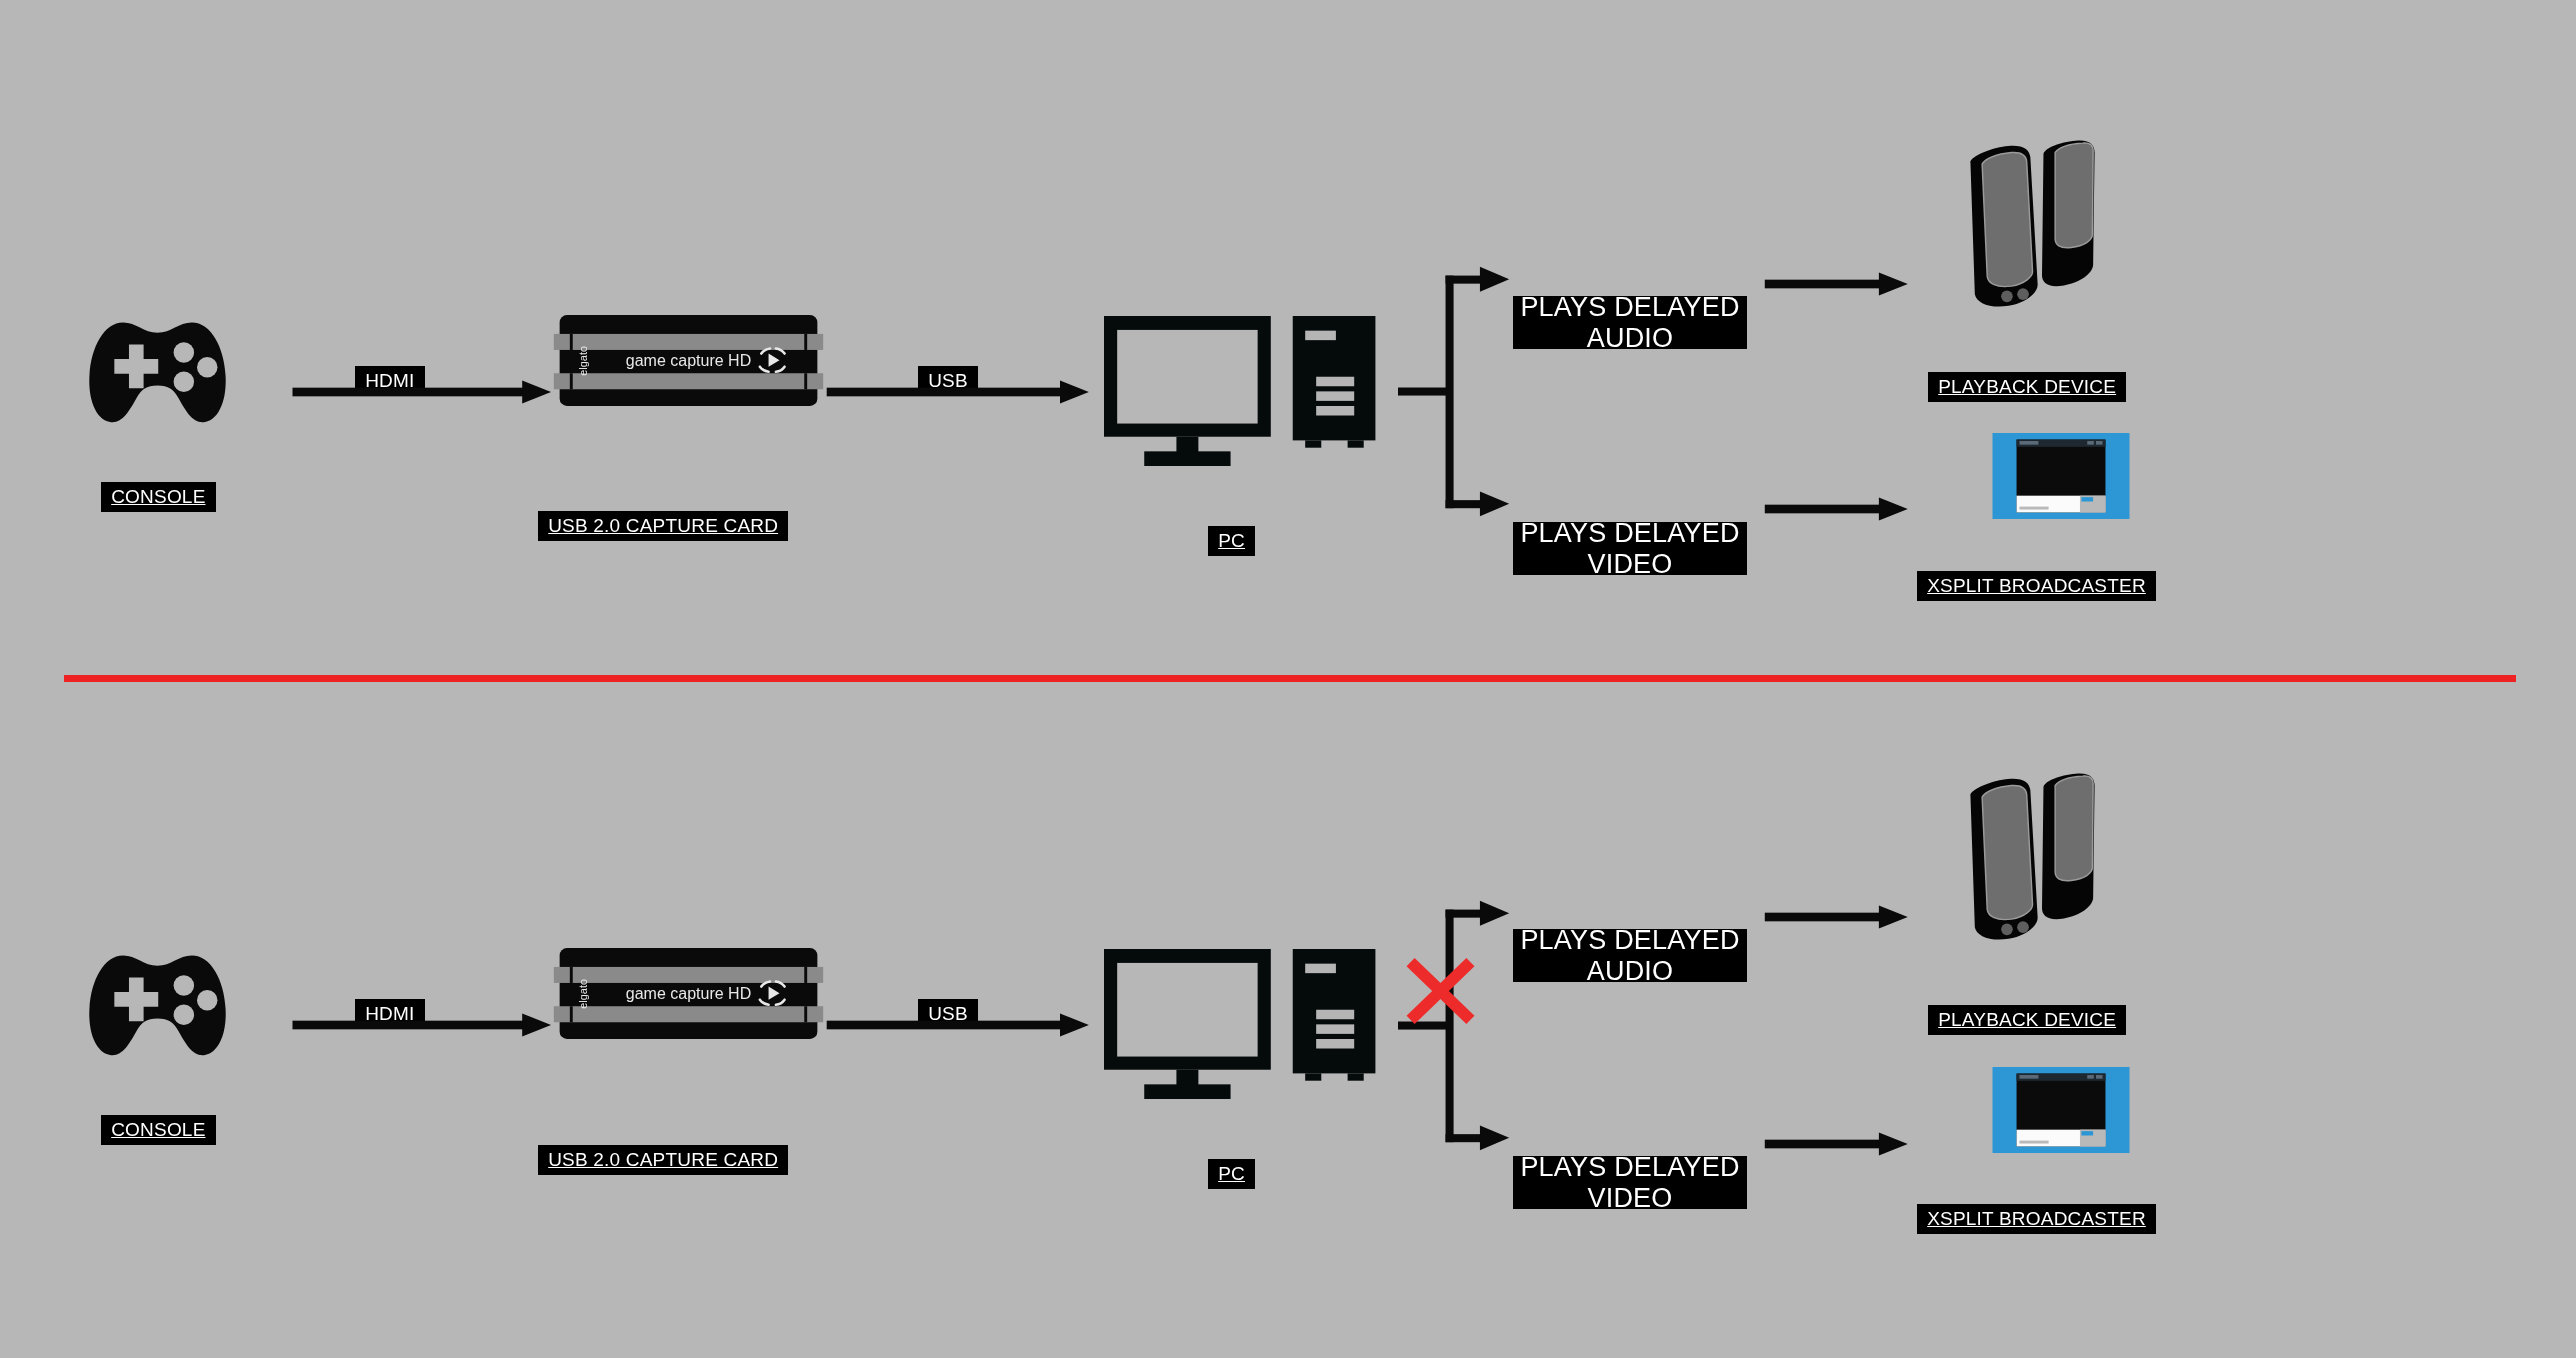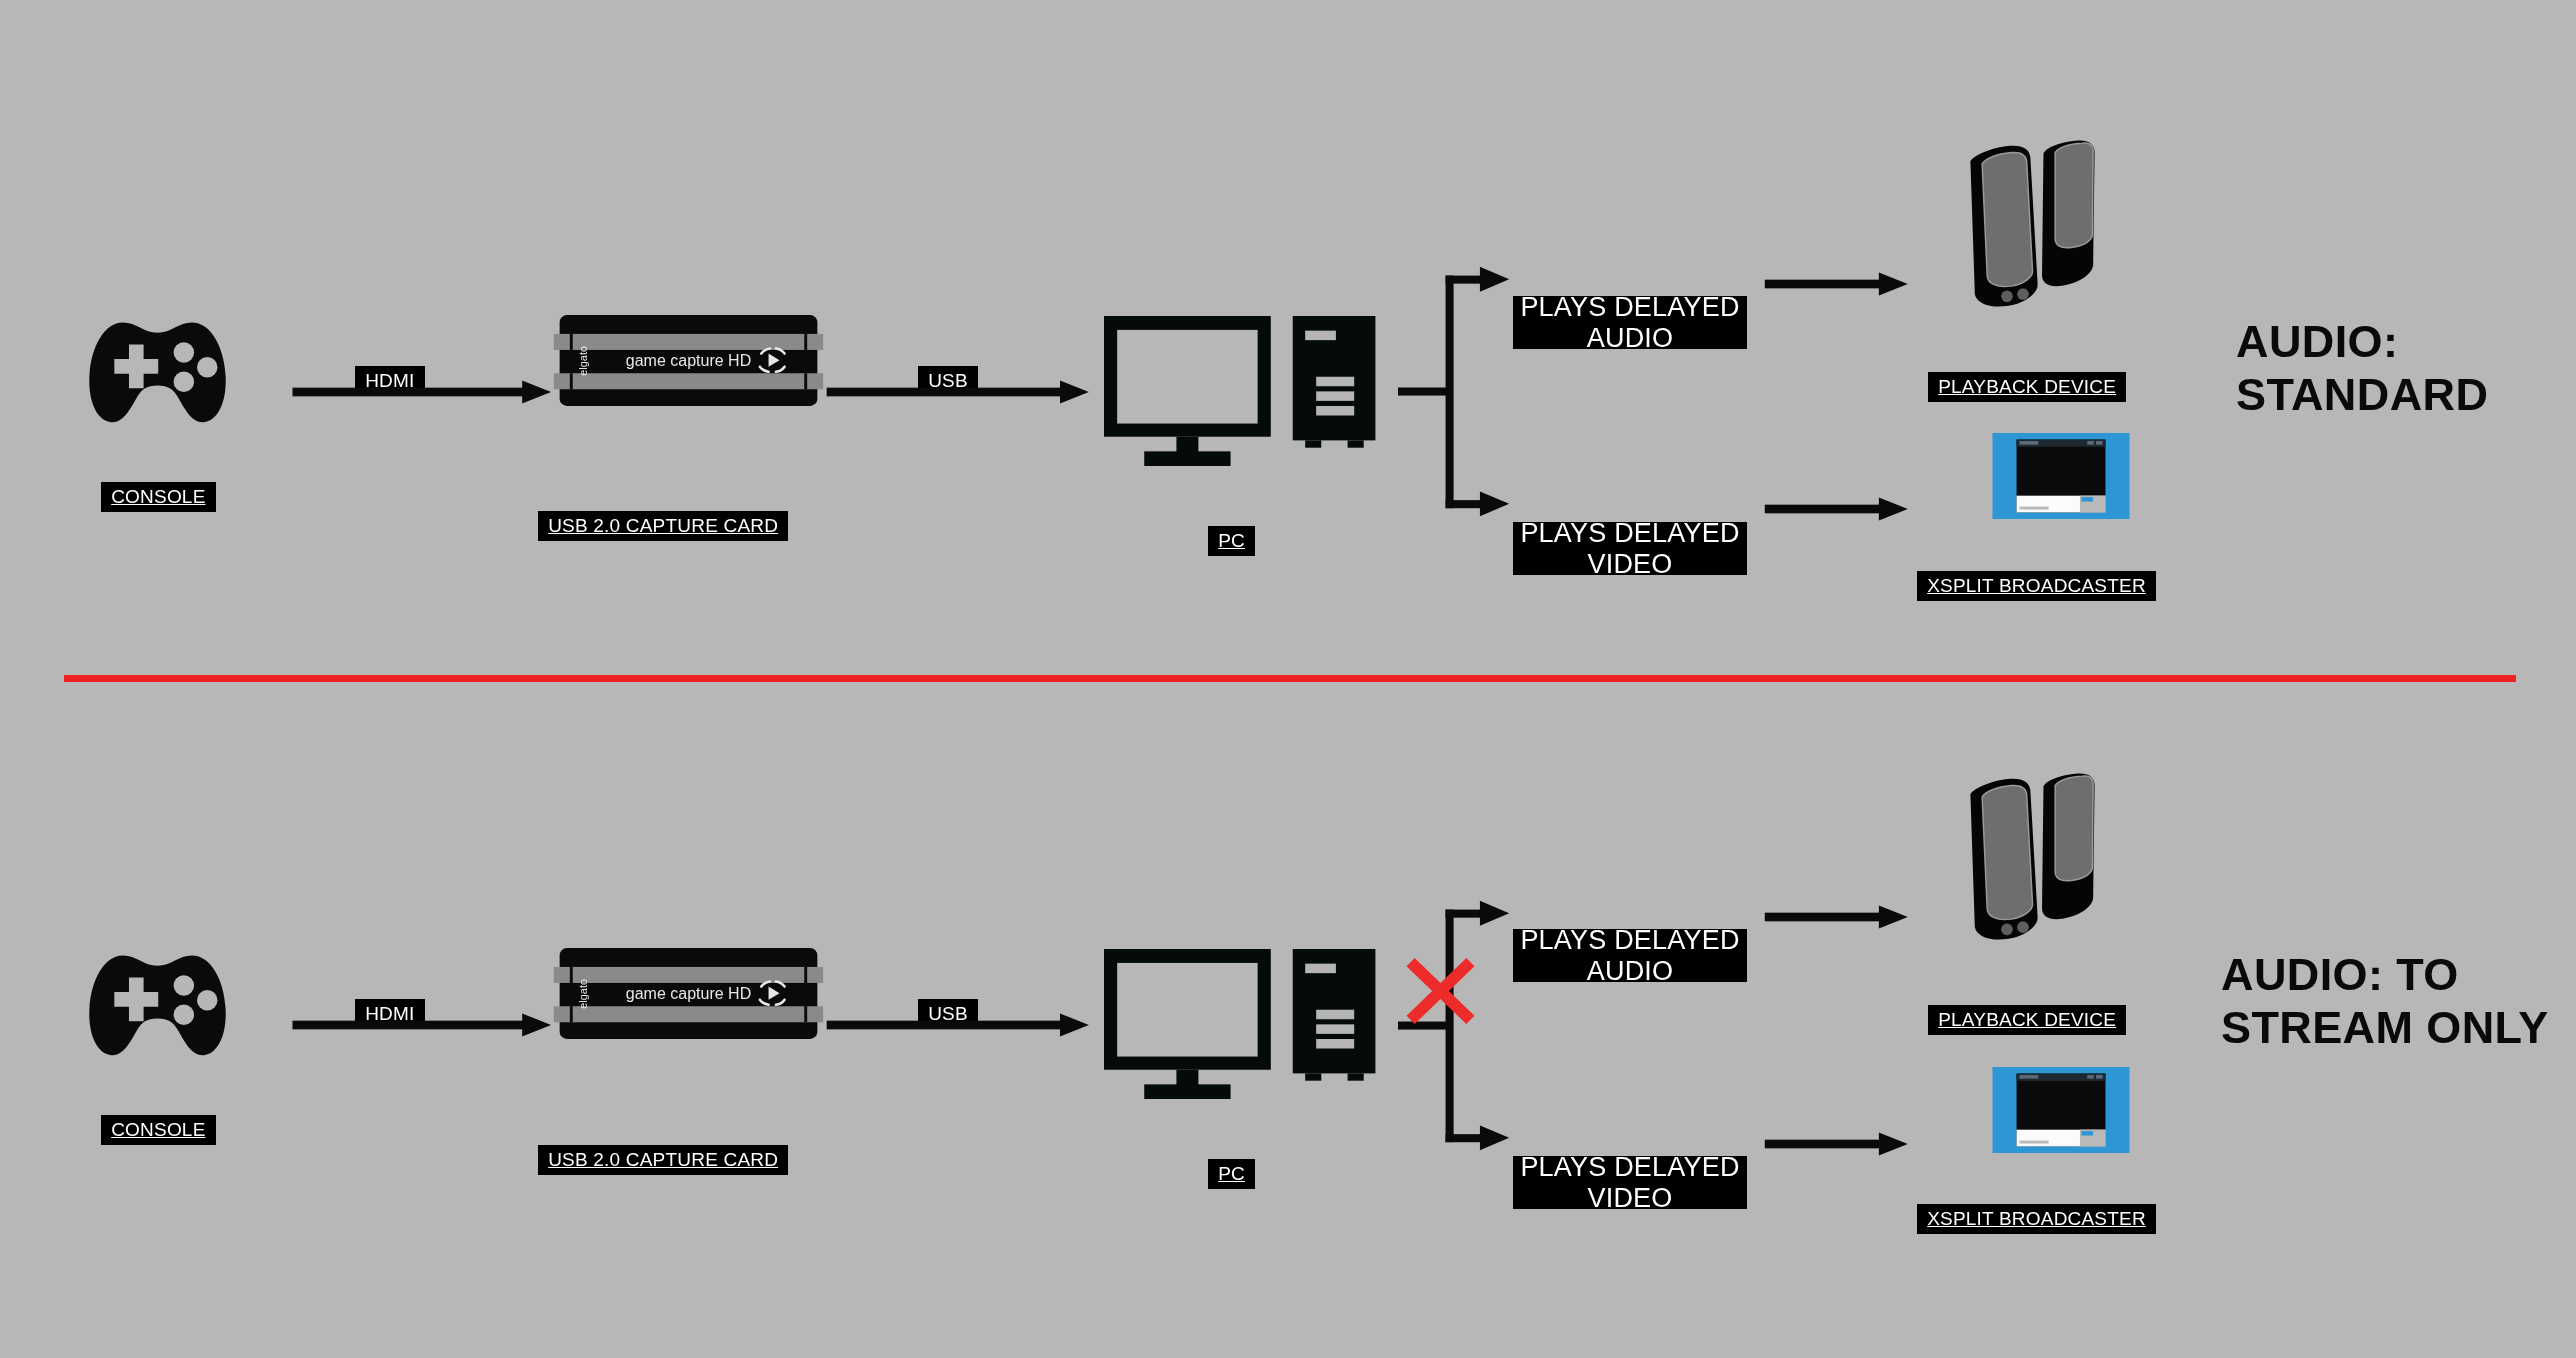--- a/index.html
+++ b/index.html
@@ -192,22 +192,20 @@
       <rect x="130" y="11" width="9" height="5" fill="#5b6a78"></rect>
       <rect x="142" y="11" width="9" height="5" fill="#5b6a78"></rect>
       <rect x="33" y="86" width="122" height="23" fill="#fbfbfb"></rect>
       <rect x="120" y="86" width="35" height="23" fill="#b9b9b9"></rect>
       <rect x="122" y="88" width="16" height="6" fill="#2d96d4"></rect>
       <rect x="37" y="101" width="40" height="4" fill="#b9b9b9"></rect>
     </svg>
   </div>
   <div class="chip small" style="left:1917px; top:532px;">XSPLIT BROADCASTER</div>
 
-  <div class="bigtitle" style="left:2236px; top:315px;">AUDIO:
-STANDARD</div>
 
   <div class="divider" style="left:64px; top:675px; width:2452px; height:7.3px;"></div>
 
   <div class="svgwrap" style="left:88px; top:951px;">
     <svg width="139" height="110" viewBox="0 0 190 150">
       <path d="M48 6 C22 6 4 40 2 78 C0 110 10 138 30 142 C46 145 56 128 66 110
                C73 97 80 92 95 92 C110 92 117 97 124 110 C134 128 144 145 160 142
                C180 138 190 110 188 78 C186 40 168 6 142 6 C124 6 114 20 95 20
                C76 20 66 6 48 6 Z" fill="#0a0a0a"></path>
       <path d="M36 56 h20 v-20 h20 v20 h20 v20 h-20 v20 h-20 v-20 h-20 z" fill="#b7b7b7"></path>
@@ -336,17 +334,15 @@
       <rect x="130" y="11" width="9" height="5" fill="#5b6a78"></rect>
       <rect x="142" y="11" width="9" height="5" fill="#5b6a78"></rect>
       <rect x="33" y="86" width="122" height="23" fill="#fbfbfb"></rect>
       <rect x="120" y="86" width="35" height="23" fill="#b9b9b9"></rect>
       <rect x="122" y="88" width="16" height="6" fill="#2d96d4"></rect>
       <rect x="37" y="101" width="40" height="4" fill="#b9b9b9"></rect>
     </svg>
   </div>
   <div class="chip small" style="left:1917px; top:1165px;">XSPLIT BROADCASTER</div>
 
-  <div class="bigtitle" style="left:2221px; top:948px;">AUDIO: TO
-STREAM ONLY</div>
 
 </div>
 
 
 </body></html>

